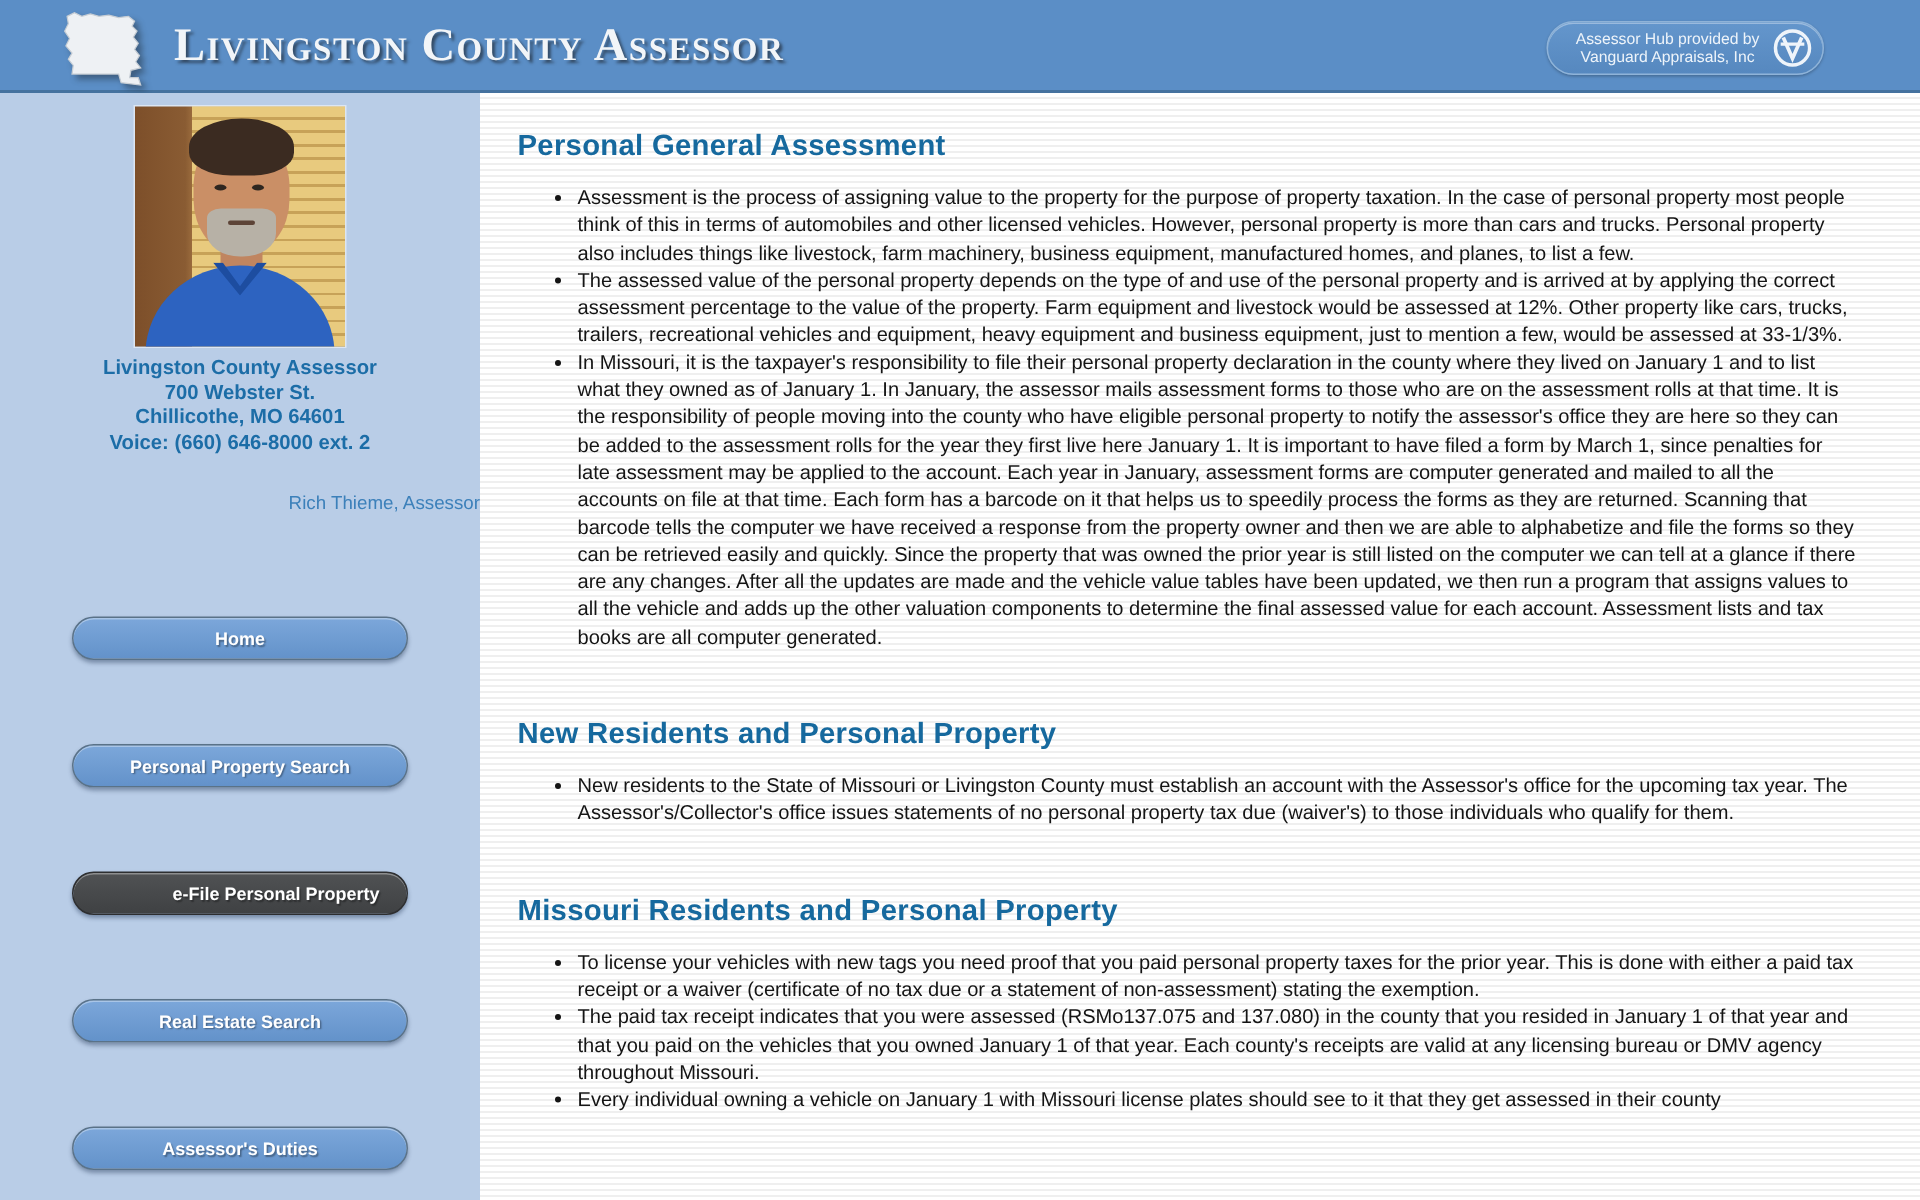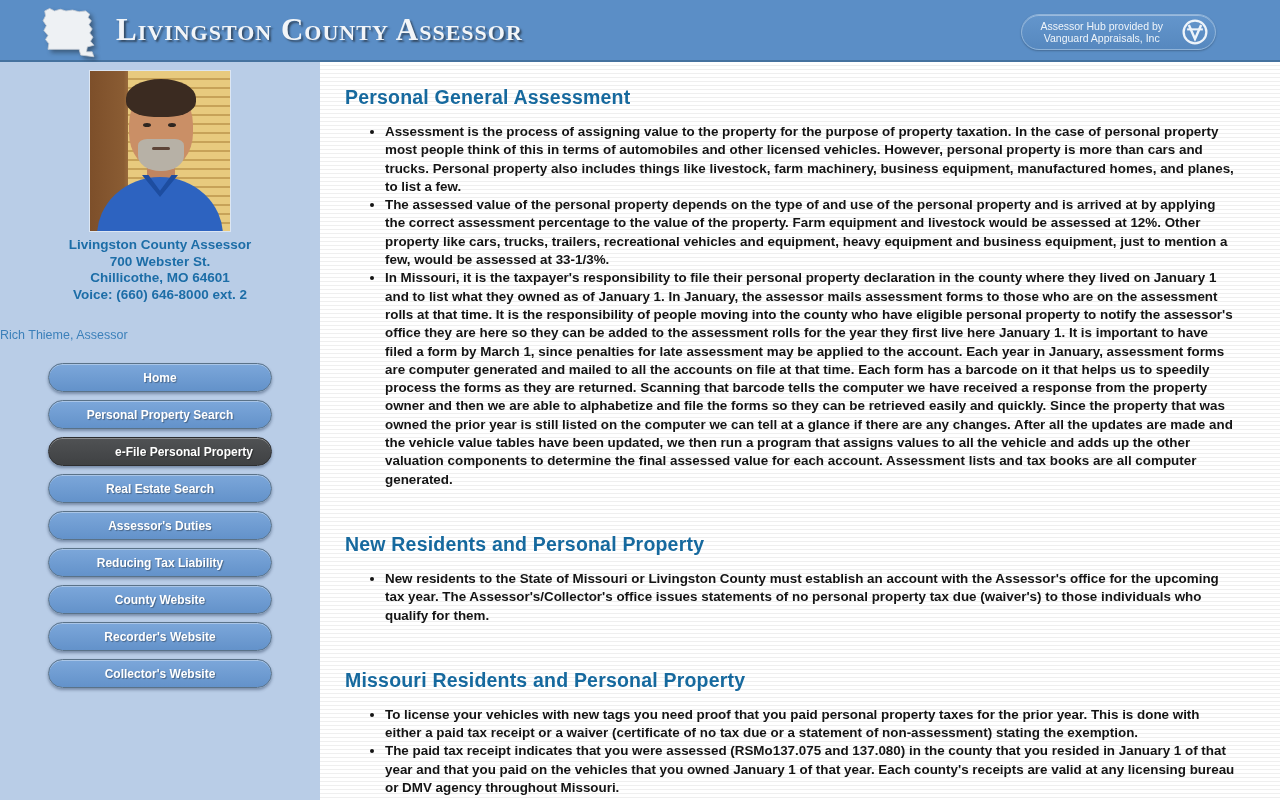--- a/index.html
+++ b/index.html
@@ -18,21 +18,21 @@
   .site-title {
     position:absolute; left:116px; top:12px;
     font-family:"Liberation Serif", serif;
     font-variant:small-caps; font-weight:bold; font-size:31px;
     color:#f2f5f8; letter-spacing:1px;
     text-shadow:2px 2px 2px rgba(30,40,50,.65);
     white-space:nowrap;
   }
   .hub-badge {
     position:absolute; right:64px; top:14px; height:36px;
-    display:flex; align-items:center; gap:18px;
+    display:flex; align-items:center; gap:8px;
     padding:0 6px 0 18px;
     background:linear-gradient(#6496cc,#5688bf);
     border:1px solid #8fb3d8; border-radius:18px;
     box-shadow:inset 0 1px 0 rgba(255,255,255,.35), 0 1px 2px rgba(0,0,0,.25);
     cursor:pointer;
   }
   .hub-text { text-align:center; color:#eef4fa; font-size:10.5px; line-height:12px; }
   .va-logo { width:28px; height:28px; }
 
   
@@ -63,55 +63,55 @@
   .mouth { position:absolute; left:62px; top:76px; width:18px; height:3px;
     background:#5d4437; border-radius:2px; }
   .eye { position:absolute; top:52px; width:8px; height:4px; background:#2e2620; border-radius:50%; }
   .eye.l { left:53px; } .eye.r { left:78px; }
 
   .contact {
     position:absolute; left:0; top:175px; width:320px; text-align:center;
     color:#1c6da7; font-weight:bold; font-size:13.5px; line-height:16.5px;
   }
   .assessor-name {
-    position:absolute; left:0; top:266px; width:320px; text-align:left;
+    position:absolute; left:0; top:266px; width:320px; text-align:right;
     color:#3c80ba; font-size:12.5px;
   }
   .nav {
     position:absolute; left:48px; top:301px; width:224px;
     display:flex; flex-direction:column; gap:8px;
   }
   .nav-btn {
     height:29px; border-radius:15px;
     background:linear-gradient(#7ca7da,#6392ca);
     border:1px solid #5a7288;
     box-shadow:0 2px 3px rgba(40,60,90,.45), inset 0 1px 0 rgba(255,255,255,.35);
     color:#fff; font-weight:bold; font-size:12px;
     display:flex; align-items:center; justify-content:center;
     text-shadow:1px 1px 1px rgba(0,0,0,.35);
-    cursor:pointer; white-space:nowrap;
+    cursor:pointer; white-space:nowrap;margin-top:48px;
   }
   .nav-btn.active {
     background:linear-gradient(#505254,#3f4143);
     border-color:#2d2e30;
     padding-left:48px;
   }
 
   
   .content {
     position:absolute; left:320px; top:62px; width:960px; height:738px;
     background:repeating-linear-gradient(180deg,#ffffff 0 3px,#efefef 3px 4px);
     padding:24px 42px 0 25px; overflow:hidden;
   }
   .sec-heading {
     color:#16699e; font-size:19.5px; font-weight:bold;
     margin:0 0 14px 0; letter-spacing:.2px;
   }
   .sec-heading + ul { margin-top:0; }
-  .content ul { margin:0 0 26px 0; padding-left:40px;font-weight:bold; }
+  .content ul { margin:0 0 26px 0; padding-left:40px; }
   .content li {
     font-size:13.4px; line-height:18.3px; color:#141414;
     margin:0; padding:0;
   }
   .content ul + .sec-heading { margin-top:44px; }
 </style>
 </head>
 <body>
 
 <div class="header">

